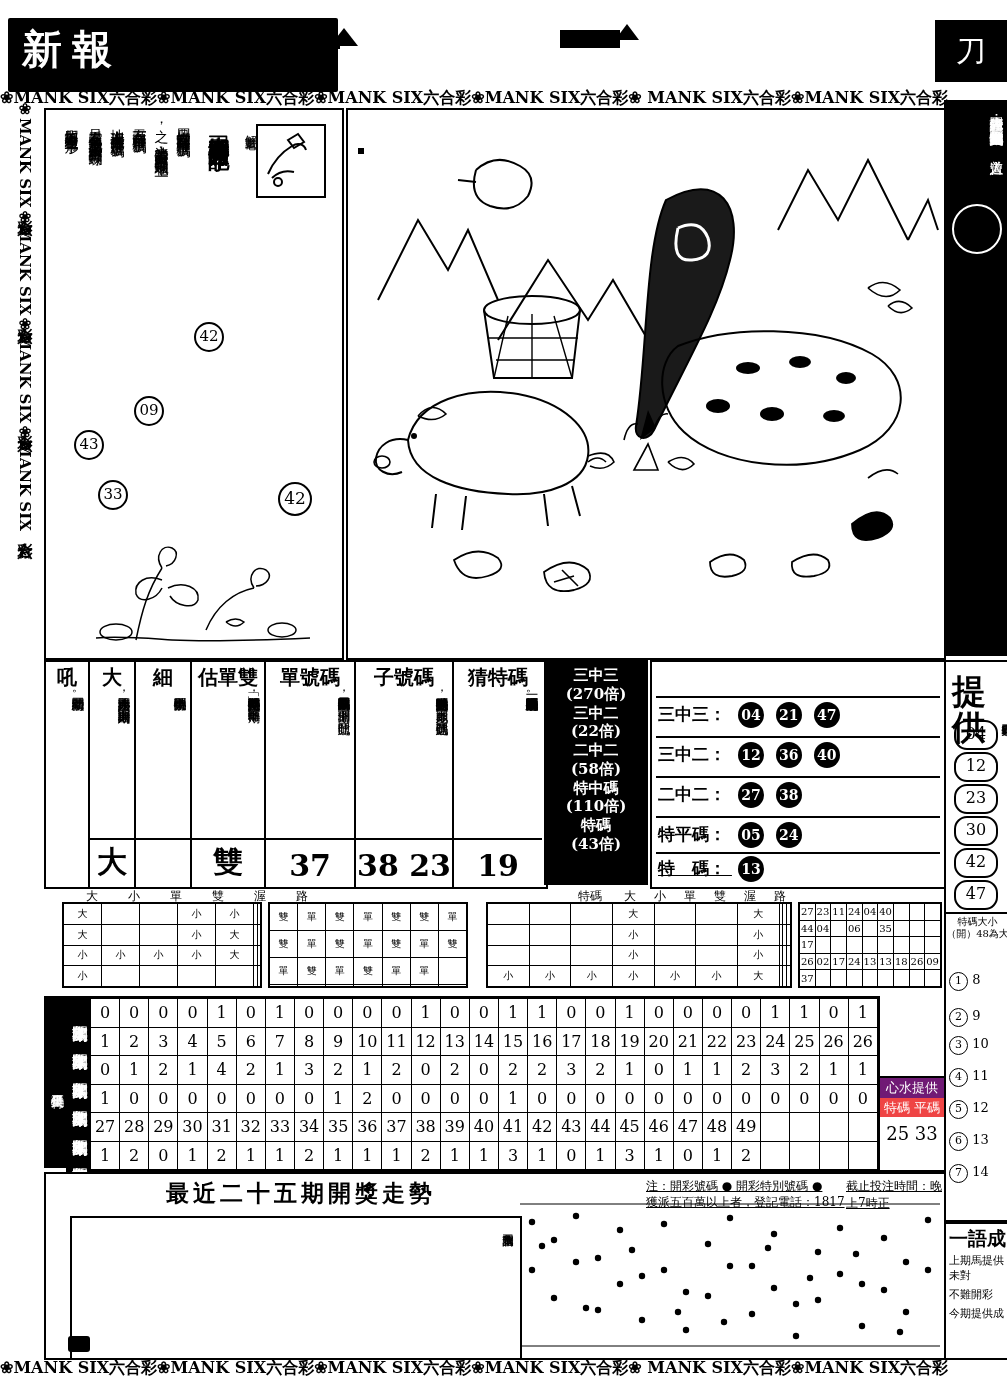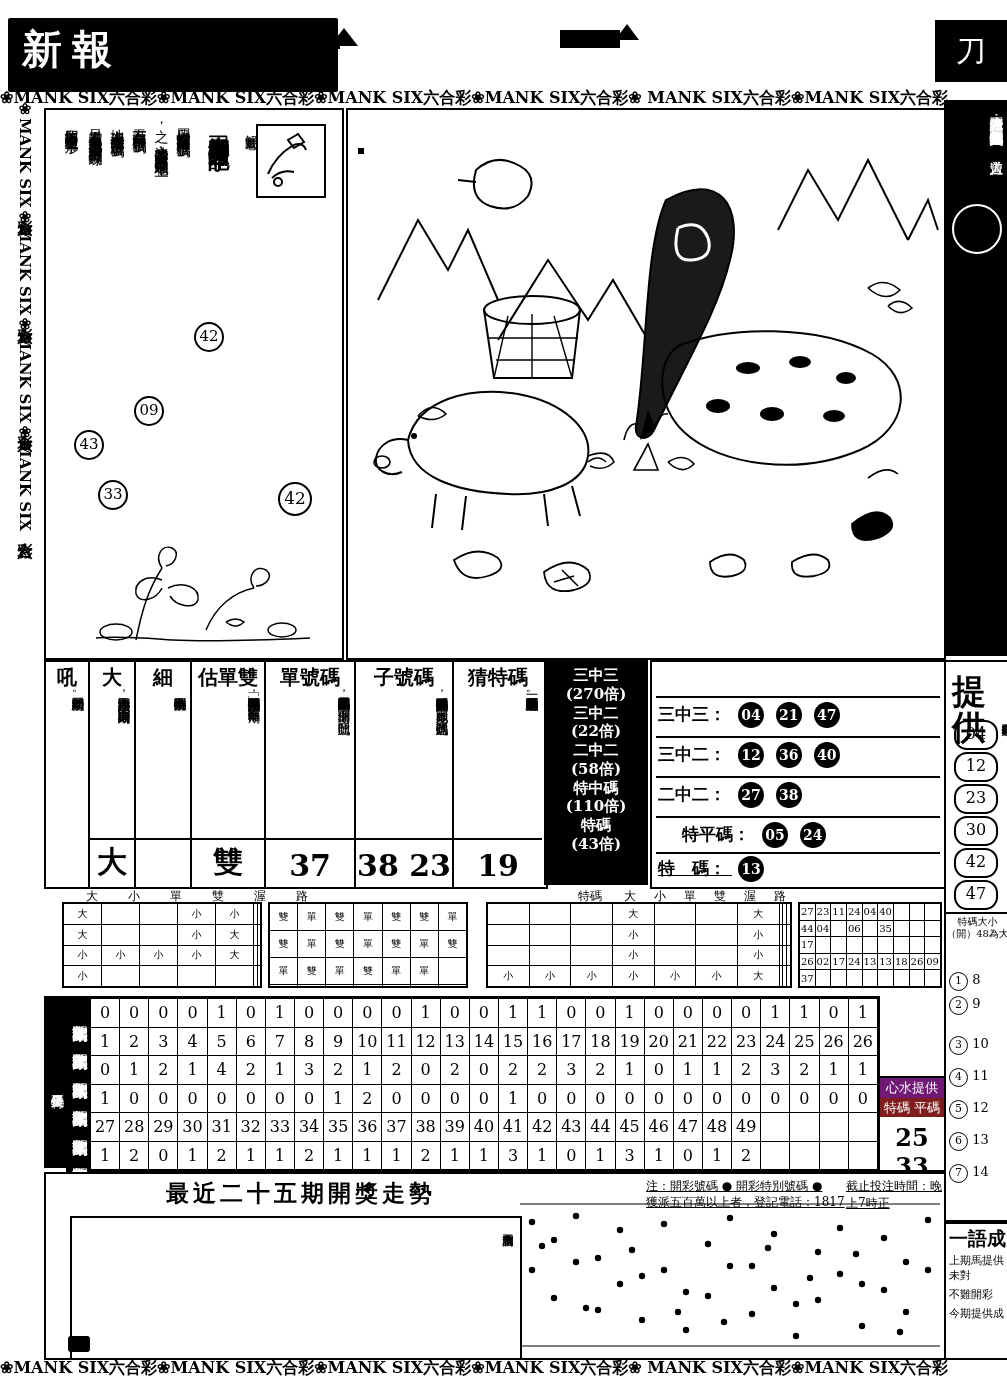--- a/index.html
+++ b/index.html
@@ -70,21 +70,21 @@
   table.mx{border-collapse:collapse;width:100%;height:100%;font-family:"DejaVu Serif",serif;}
   table.mx td{border:1px solid #000;text-align:center;font-size:16px;padding:0;height:24px;}
   .mx-lead{background:#000;color:#fff;writing-mode:vertical-rl;font-size:9px;width:16px;}
   .mxsmall{font-size:8px;}
 
   .leftblack{position:absolute;left:44px;top:996px;width:22px;height:172px;background:#000;color:#fff;writing-mode:vertical-rl;text-orientation:upright;font-size:13px;text-align:center;font-family:"DejaVu Serif",serif;padding-top:6px;box-sizing:border-box;}
 
   
   .mind{position:absolute;left:878px;top:1076px;width:64px;height:92px;border:2px solid #000;text-align:center;font-family:"DejaVu Serif",serif;}
   .mind .h{background:#701a75;color:#fff;font-size:13px;line-height:1.2;padding:2px 0;}
-  .mind .n{font-size:24px;font-weight:bold;padding-top:6px;}
+  .mind .n{font-size:18px;font-weight:normal;padding-top:6px;}
 
   
   .trend{position:absolute;left:44px;top:1172px;width:898px;height:184px;border:2px solid #000;background:#fff;}
   .trend-title{position:absolute;left:120px;top:4px;font-size:23px;font-weight:bold;font-family:"DejaVu Serif",serif;letter-spacing:4px;}
   .trend-note{position:absolute;left:600px;top:6px;font-size:12px;font-family:"DejaVu Serif",serif;line-height:1.4;text-decoration:underline;}
   .trend-white{position:absolute;left:70px;top:1216px;width:448px;height:140px;border:2px solid #000;background:#fff;}
   .tw-txt{position:absolute;right:6px;top:8px;writing-mode:vertical-rl;font-size:11px;font-family:"DejaVu Serif",serif;}
   .tw-blob{position:absolute;left:-4px;top:118px;width:22px;height:16px;background:#000;border-radius:3px;}
 
   
@@ -299,21 +299,21 @@
       <span class="ball">36</span>
       <span class="ball">40</span>
     </div>
     <div class="sp-line" style="top:114px;"></div>
     <div class="sp-row" style="top:120px;">
       <span>二中二：</span>
       <span class="ball">27</span>
       <span class="ball">38</span>
     </div>
     <div class="sp-line" style="top:154px;"></div>
-    <div class="sp-row" style="top:160px;margin-left:24px;">
+    <div class="sp-row" style="top:160px;">
       <span>特平碼：</span>
       <span class="ball">05</span>
       <span class="ball">24</span>
     </div>
     <div class="sp-line" style="top:190px;"></div>
     <div class="sp-row" style="top:194px;text-decoration:underline;">
       <span>特　碼：</span>
       <span class="ball">13</span>
     </div>
   </div>
@@ -719,21 +719,21 @@
             <td></td>
             <td></td>
             <td></td>
       </tr>
     </tbody>
       </table>
   </div>
 
   <div class="mind">
     <div class="h">心水提供</div>
-    <div class="h" style="background:#7f1d1d;">特碼 平碼</div>
+    <div class="h" style="background:#ef4444;">特碼 平碼</div>
     <div class="n">25 33</div>
   </div>
 
   <div class="trend">
     <div class="trend-title">最近二十五期開獎走勢</div>
     <div class="trend-note" style="top:4px;">注：開彩號碼 ● 開彩特別號碼 ●</div>
     <div class="trend-note" style="top:20px;">獲派五百萬以上者，登記電話：1817</div>
     <div class="trend-note" style="left:800px;top:4px;">截止投注時間：晚上7時正</div>
   </div>
 
@@ -797,21 +797,21 @@
       <line x1="0" y1="4" x2="420" y2="4" stroke="#000" stroke-width="1"></line>
     </svg>
   </div>
 
   <div class="rtip">
     <div class="hd">特碼大小（開）48為大</div>
     <div class="rtip-row" style="top:58px;">
       <span class="rtip-circ">1</span>
       <span>8</span>
     </div>
-    <div class="rtip-row" style="top:82px;">
+    <div class="rtip-row" style="top:94px;">
       <span class="rtip-circ">2</span>
       <span>9</span>
     </div>
     <div class="rtip-row" style="top:122px;">
       <span class="rtip-circ">3</span>
       <span>10</span>
     </div>
     <div class="rtip-row" style="top:154px;">
       <span class="rtip-circ">4</span>
       <span>11</span>

